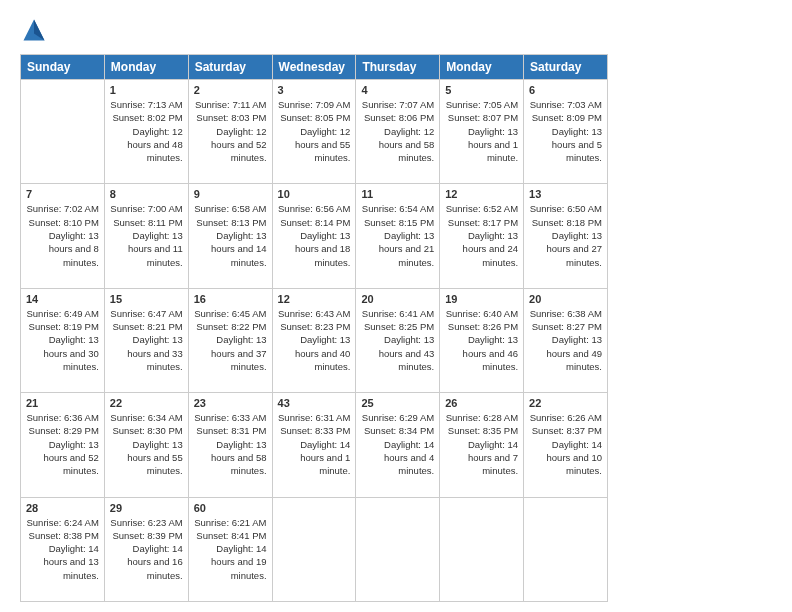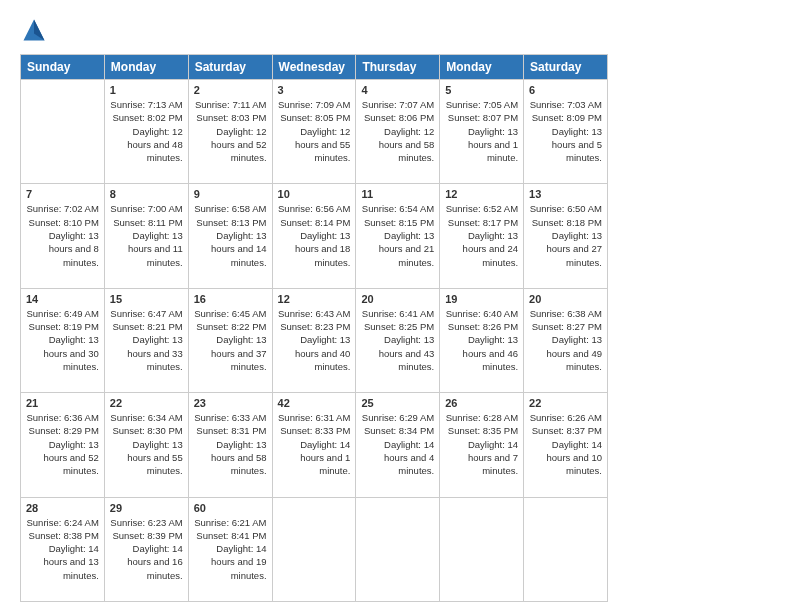--- a/index.html
+++ b/index.html
@@ -222,21 +222,21 @@
           </td>
           <td>
             <span class="day-number">22</span>
             <div class="day-info">Sunrise: 6:34 AM<br>Sunset: 8:30 PM<br>Daylight: 13 hours and 55 minutes.</div>
           </td>
           <td>
             <span class="day-number">23</span>
             <div class="day-info">Sunrise: 6:33 AM<br>Sunset: 8:31 PM<br>Daylight: 13 hours and 58 minutes.</div>
           </td>
           <td>
-            <span class="day-number">42</span>
+            <span class="day-number">43</span>
             <div class="day-info">Sunrise: 6:31 AM<br>Sunset: 8:33 PM<br>Daylight: 14 hours and 1 minute.</div>
           </td>
           <td>
             <span class="day-number">25</span>
             <div class="day-info">Sunrise: 6:29 AM<br>Sunset: 8:34 PM<br>Daylight: 14 hours and 4 minutes.</div>
           </td>
           <td>
             <span class="day-number">26</span>
             <div class="day-info">Sunrise: 6:28 AM<br>Sunset: 8:35 PM<br>Daylight: 14 hours and 7 minutes.</div>
           </td>

